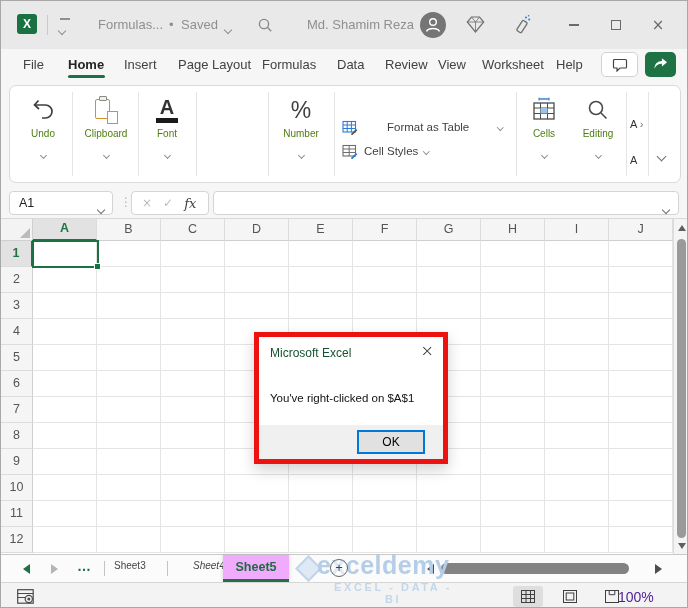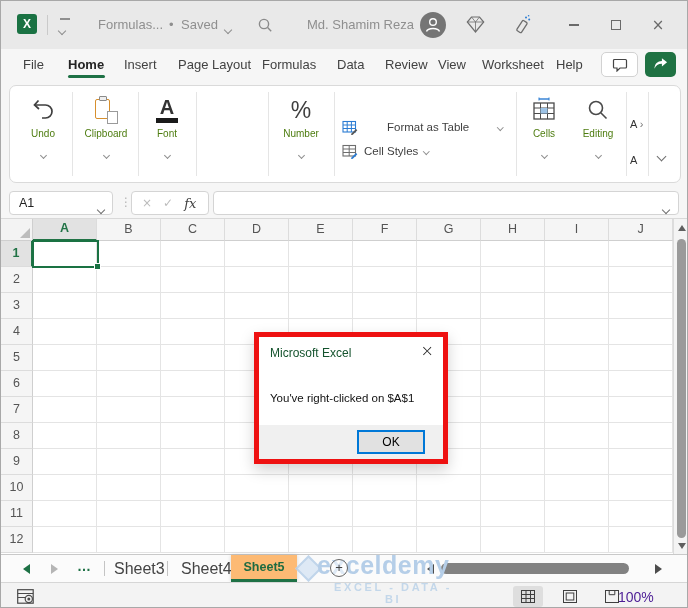--- a/index.html
+++ b/index.html
@@ -98,22 +98,22 @@
   .dlgfooter { position:absolute; left:0; bottom:0; width:100%; height:34px; background:#f0f0f0; }
   .okbtn { position:absolute; right:18px; top:5px; width:68px; height:24px; background:#e1e1e1; border:2px solid #0078d7; font-size:12px; color:#000; text-align:center; line-height:20px; font-family:"Liberation Sans",sans-serif; }
 
   
   .tabbar { position:absolute; left:0; top:553px; width:100%; height:28px; background:#fbfbfb; border-top:1px solid #c9c9c9; }
   .tnav { position:absolute; top:9px; }
   .tri-l { border-top:5px solid transparent; border-bottom:5px solid transparent; border-right:7px solid #1e7145; }
   .tri-r-gray { border-top:5px solid transparent; border-bottom:5px solid transparent; border-left:7px solid #b5b5b5; }
   .tellip { position:absolute; left:76px; top:3px; font-size:14px; font-weight:bold; color:#1e7145; }
   .tsep { position:absolute; top:6px; width:1px; height:15px; background:#c4c4c4; }
-  .stab { position:absolute; top:5px; font-size:16px; color:#444; }
-  .stab5 { position:absolute; left:230px; top:0; width:66px; height:27px; background:#fdba74; box-shadow:0 0 4px rgba(0,0,0,.15); }
+  .stab { position:absolute; top:5px; font-size:10px; color:#444; }
+  .stab5 { position:absolute; left:222px; top:0; width:66px; height:27px; background:#f0abfc; box-shadow:0 0 4px rgba(0,0,0,.15); }
   .stab5 .lbl { display:block; text-align:center; margin-top:5px; font-size:12.5px; font-weight:bold; color:#1e6b41; }
   .stab5 .greenbar { position:absolute; left:0; bottom:0; width:100%; height:3px; background:#1e7145; }
   .addsheet { position:absolute; left:329px; top:4px; width:18px; height:18px; border:1.5px solid #666; border-radius:50%; text-align:center; line-height:15px; font-size:13px; color:#444; background:rgba(255,255,255,.55); z-index:6; }
   .hthumb { position:absolute; left:440px; top:8px; width:188px; height:11px; background:#828282; border-radius:6px; }
   .harrow-l { position:absolute; left:426px; top:9px; border-top:5px solid transparent; border-bottom:5px solid transparent; border-right:7px solid #4d4d4d; }
   .harrow-r { position:absolute; left:654px; top:9px; border-top:5px solid transparent; border-bottom:5px solid transparent; border-left:7px solid #4d4d4d; }
 
   
   .wm { position:absolute; left:290px; top:551px; width:170px; height:44px; z-index:5; pointer-events:none; }
   .wm .gem { position:absolute; left:8px; top:7px; width:19px; height:19px; transform:rotate(45deg); background:#d9e7f5; border:2px solid #b7cfe8; opacity:.85; }
@@ -385,21 +385,21 @@
     </div>
   </div>
 
   <div class="tabbar">
     <div class="tnav tri tri-l" style="left:22px;"></div>
     <div class="tnav tri tri-r-gray" style="left:50px;"></div>
     <span class="tellip">…</span>
     <div class="tsep" style="left:103px;"></div>
     <span class="stab" style="left:113px;">Sheet3</span>
     <div class="tsep" style="left:166px;"></div>
-    <span class="stab" style="left:180px;">Sheet4</span>
+    <span class="stab" style="left:192px;font-style:italic;">Sheet4</span>
     <div class="stab5">
       <span class="lbl">Sheet5</span>
       <span class="greenbar"></span>
     </div>
     <div class="addsheet">+</div>
     <div class="harrow-l"></div>
     <div class="hthumb"></div>
     <div class="harrow-r"></div>
   </div>
 

